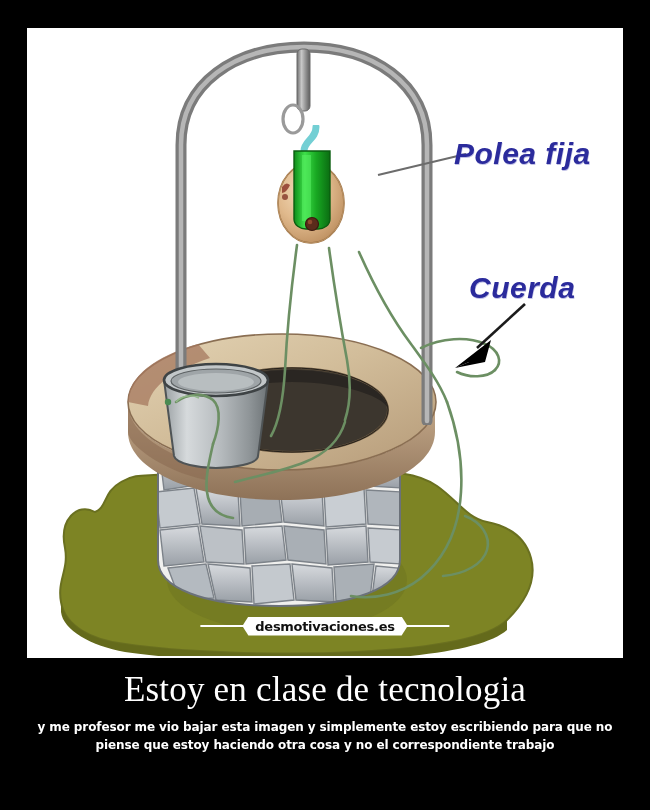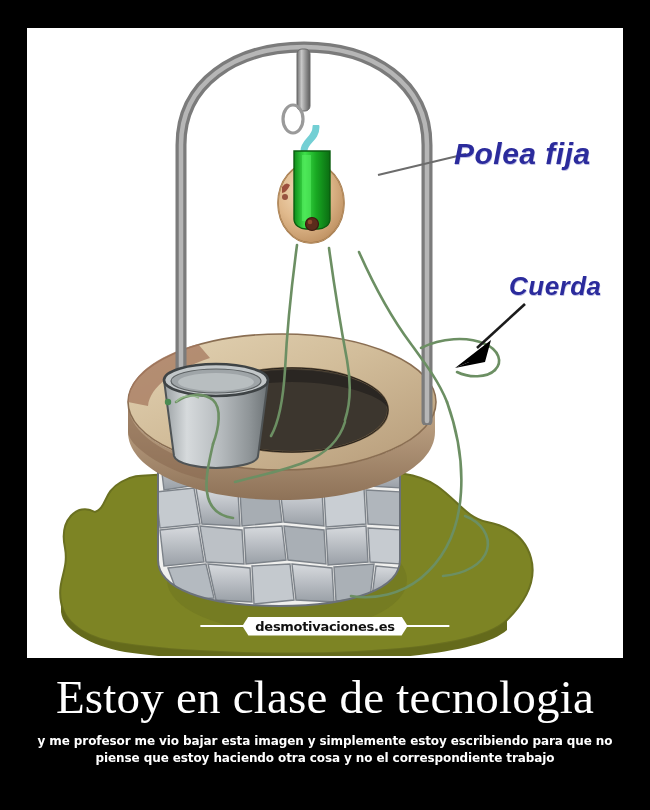--- a/index.html
+++ b/index.html
@@ -116,23 +116,23 @@
     text-shadow: 0.5px 0.5px 0 rgba(120,120,200,0.45);
   }
 
   .callout-polea {
     left: 425px;
     top: 107px;
     font-size: 30px;
   }
 
   .callout-cuerda {
-    left: 480px;
+    left: 440px;
     top: 241px;
-    font-size: 26px;
+    font-size: 30px;
   }
 
   .leader {
     position: absolute;
     pointer-events: none;
   }
 
   .leader-polea { left: 345px; top: 118px; width: 95px; height: 30px; }
   .leader-cuerda { left: 400px; top: 270px; width: 110px; height: 90px; }
 
@@ -177,21 +177,21 @@
     position: absolute;
     left: 0;
     top: 665px;
     width: 650px;
     text-align: center;
     color: #ffffff;
   }
 
   .caption-title {
     font-family: "Liberation Serif", serif;
-    font-size: 47px;
+    font-size: 35px;
     font-weight: normal;
     line-height: 1.15;
     letter-spacing: 0.2px;
     padding-top: 5px;
   }
 
   .caption-sub {
     font-family: "DejaVu Sans", sans-serif;
     font-size: 12px;
     font-weight: bold;

